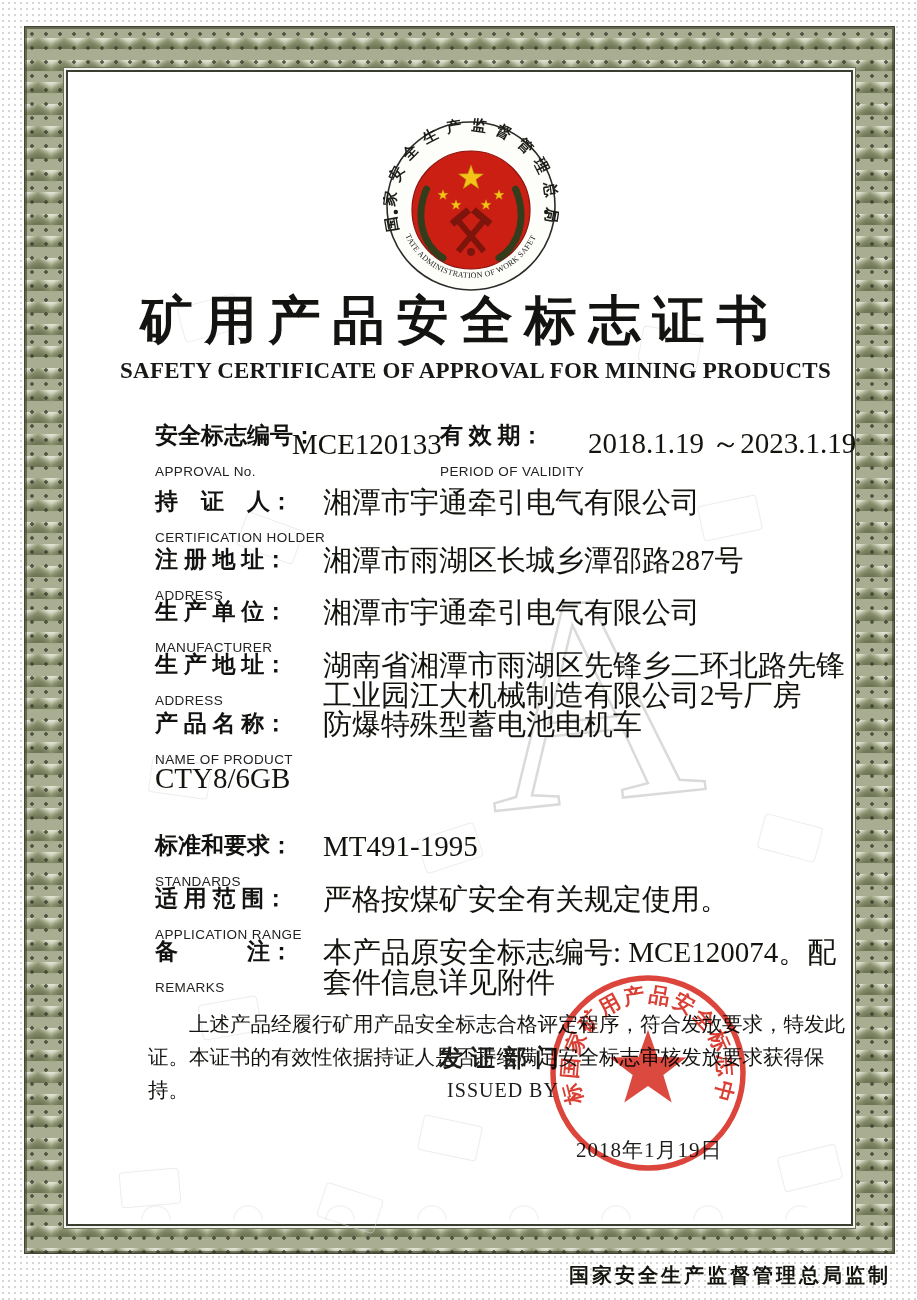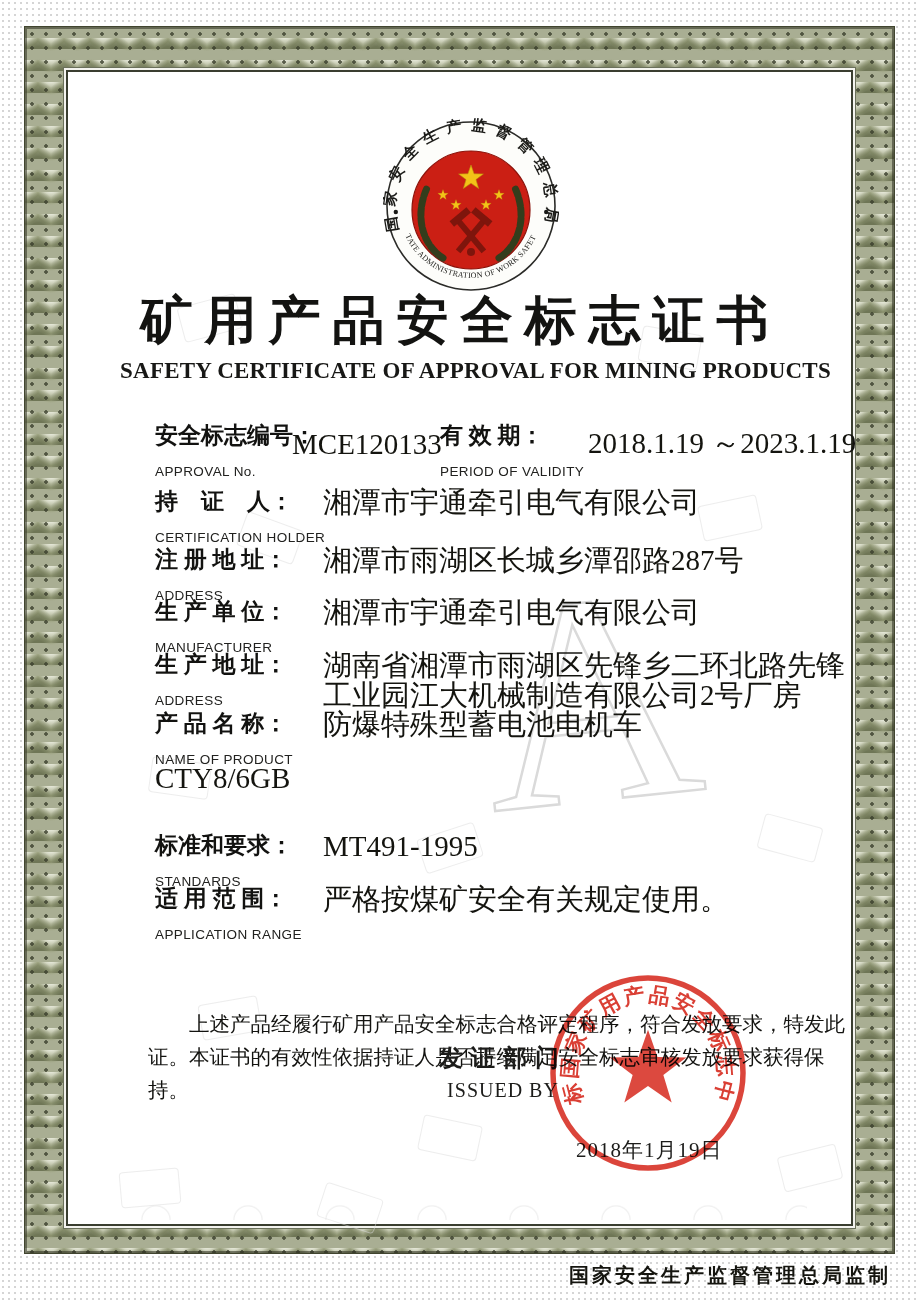--- a/index.html
+++ b/index.html
@@ -166,20 +166,25 @@
   <div class="val">MT491-1995</div>
 </div>
 <div class="field" style="top:883px;">
   <div>
       <div class="zh-label">适 用 范 围：</div>
        <div class="en-label">APPLICATION RANGE</div>
     </div>
   <div class="val">严格按煤矿安全有关规定使用。</div>
 </div>
 <div class="field" style="top:936px;">
+  <div>
+      <div class="zh-label">备　　　注：</div>
+       <div class="en-label">REMARKS</div>
+    </div>
+  <div class="val">本产品原安全标志编号: MCE120074。配套件信息详见附件</div>
 </div>
 
 <div class="statement">上述产品经履行矿用产品安全标志合格评定程序，符合发放要求，特发此证。本证书的有效性依据持证人是否持续满足安全标志审核发放要求获得保持。</div>
 
 <div class="issued">
   <div class="zh">发证部门</div>
   <div class="en">ISSUED BY</div>
 </div>
 
 <svg class="stamp" width="230" height="230" viewBox="0 0 230 230">

